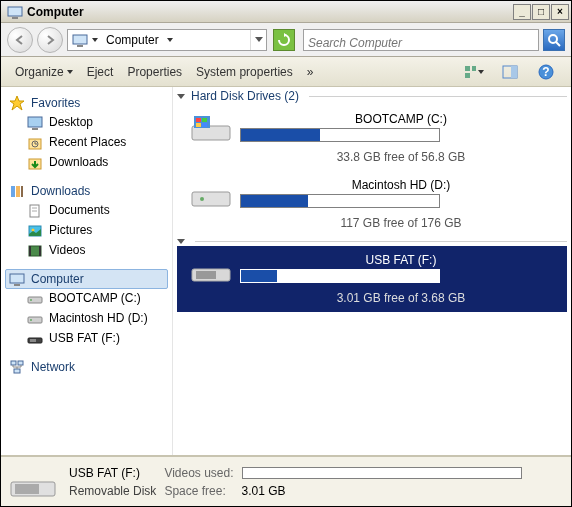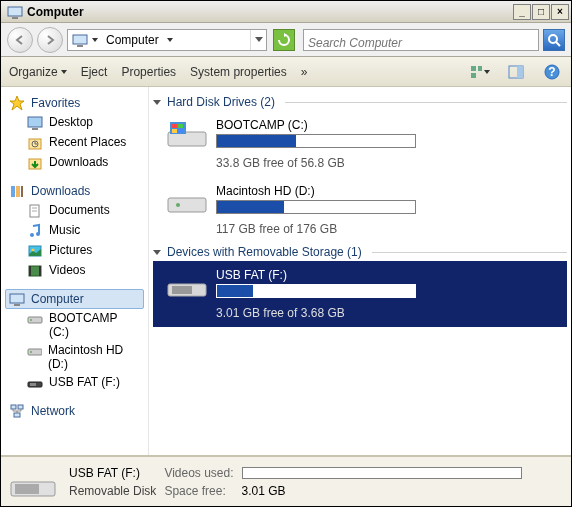--- a/index.html
+++ b/index.html
@@ -12,31 +12,31 @@
 .titlebar .btn { width: 18px; height: 16px; border: 1px solid #808080; background: #ece9d8; display: flex; align-items: center; justify-content: center; font-family: Arial; font-size: 10px; font-weight: bold; cursor: default; }
 .navbar { height: 34px; background: #f0f0f0; border-bottom: 1px solid #aca899; display: flex; align-items: center; padding: 2px 6px; gap: 4px; }
 .navbtn { width: 26px; height: 26px; border: 1px solid #b5b5b5; border-radius: 13px; background: radial-gradient(circle at 30% 30%, #fff, #d8d8d8); display: flex; align-items: center; justify-content: center; }
 .locbar { display: flex; align-items: center; border: 1px solid #a0a0a0; background: #fff; height: 22px; }
 .locbar .seg { padding: 0 4px; display: flex; align-items: center; gap: 4px; }
 .dropbtn { width: 16px; height: 20px; border-left: 1px solid #ddd; display:flex; align-items:center; justify-content:center; }
 .refresh { width: 22px; height: 22px; border: 1px solid #5c8a2e; background: #7ac142; display:flex; align-items:center; justify-content:center; margin-left:2px; }
 .search { flex: 1; display: flex; align-items: flex-end; border: 1px solid #a0a0a0; background: #fff; height: 22px; padding: 0 4px; gap:4px; margin-left:4px; }
 .search input { border: none; outline: none; flex: 1; color: #555; font-style: italic; }
 .searchbtn { width: 22px; height: 22px; border: 1px solid #3a70b0; background: linear-gradient(#6aa6e8,#2a6ac0); display:flex; align-items:center; justify-content:center; }
-.toolbar { height: 30px; background: linear-gradient(#f4f2e8,#e4e1d0); border-bottom: 1px solid #c8c4b0; display: flex; align-items: center; padding: 0 8px; gap: 14px; }
+.toolbar { height: 30px; background: linear-gradient(#f4f2e8,#e4e1d0); border-bottom: 1px solid #c8c4b0; display: flex; align-items: center; padding: 0 14px; gap: 14px; }
 .toolbar .item { display:flex; align-items:center; gap:3px; cursor:default; color:#333; }
 .toolbar .spacer { flex:1; }
 .toolbar .iconbtn { width:22px; height:20px; display:flex; align-items:center; justify-content:center; border:1px solid transparent; }
 .body { flex:1; display:flex; background:#fff; border-bottom: 1px solid #c8c4b0; overflow:hidden; }
-.sidebar { width: 148px; border-right: 1px solid #e5e5e5; padding: 6px 4px; overflow:auto; }
+.sidebar { width: 172px; border-right: 1px solid #e5e5e5; padding: 6px 4px; overflow:auto; }
 .side-sec { margin-bottom: 8px; }
 .side-head { display:flex; align-items:center; gap:6px; padding:2px 4px; font-size:12px; color:#1a3e6e; }
 .side-head.sel, .side-item.sel { background:#d4e4f4; border:1px solid #8cb4e0; border-radius:2px; padding:1px 3px; }
 .side-item { display:flex; align-items:flex-start; gap:6px; padding:2px 4px 2px 22px; color:#000; cursor:default; }
-.content { flex:1; padding: 6px 4px; overflow:auto; }
+.content { flex:1; padding: 0 4px; overflow:auto;text-align:center; }
 .group-head { display:flex; align-items:center; gap:6px; color:#1a3e6e; padding:2px 0; }
 .group-head .line { flex:1; height:1px; background:#d0d0d0; margin-left:4px; }
 .drive { display:flex; align-items:flex-start; gap:8px; padding:6px 4px 6px 12px; border:1px solid transparent; }
 .drive.sel { background:#11246a; color:#fff; }
 .drive .dicon { width:42px; height:32px; flex-shrink:0; }
 .drive .info { flex:1; }
 .drive .dname { margin-bottom:2px; }
 .drive .bar { width:200px; height:14px; border:1px solid #808080; background:#fff; position:relative; }
 .drive.sel .bar { border-color:#fff; }
 .drive .bar .fill { height:100%; background:#1a4ea8; }
@@ -192,28 +192,20 @@
         <div class="side-item">
             <svg width="16" height="16">
               <rect x="3" y="2" width="9" height="12" fill="#fff" stroke="#888"></rect>
               <line x1="5" y1="5" x2="10" y2="5" stroke="#aaa"></line>
               <line x1="5" y1="8" x2="10" y2="8" stroke="#aaa"></line>
             </svg>
             <span>Documents</span>
           </div>
         <div class="side-item">
             <svg width="16" height="16">
-              <path d="M6 3 L12 2 L12 11" fill="none" stroke="#4a90d9" stroke-width="2"></path>
-              <circle cx="5" cy="12" r="2" fill="#4a90d9"></circle>
-              <circle cx="11" cy="11" r="2" fill="#4a90d9"></circle>
-            </svg>
-            <span>Music</span>
-          </div>
-        <div class="side-item">
-            <svg width="16" height="16">
               <rect x="2" y="3" width="12" height="10" fill="#4ac0e8" stroke="#2a8ab0"></rect>
               <circle cx="6" cy="7" r="1.5" fill="#ffcc33"></circle>
               <path d="M2 11 L6 8 L9 10 L14 6 L14 13 L2 13 Z" fill="#2a8a4a"></path>
             </svg>
             <span>Pictures</span>
           </div>
         <div class="side-item">
             <svg width="16" height="16">
               <rect x="2" y="3" width="12" height="10" fill="#4a8a4a" stroke="#2a5a2a"></rect>
               <rect x="2" y="3" width="2" height="10" fill="#333"></rect>
@@ -301,21 +293,20 @@
           <div class="dname">Macintosh HD (D:)</div>
           <div class="bar">
               <div class="fill" style="width:34%"></div>
             </div>
           <div class="free">117 GB free of 176 GB</div>
         </div>
       </div>
 
       <div class="group-head">
         <span class="tri"></span>
-        <span>Devices with Removable Storage (1)</span>
         <div class="line"></div>
       </div>
       <div class="drive sel">
         <div class="dicon">
             <svg width="42" height="32">
               <rect x="2" y="16" width="38" height="12" rx="2" fill="#d8d8d8" stroke="#aaa"></rect>
               <rect x="6" y="18" width="20" height="8" fill="#999"></rect>
             </svg>
           </div>
         <div class="info">

